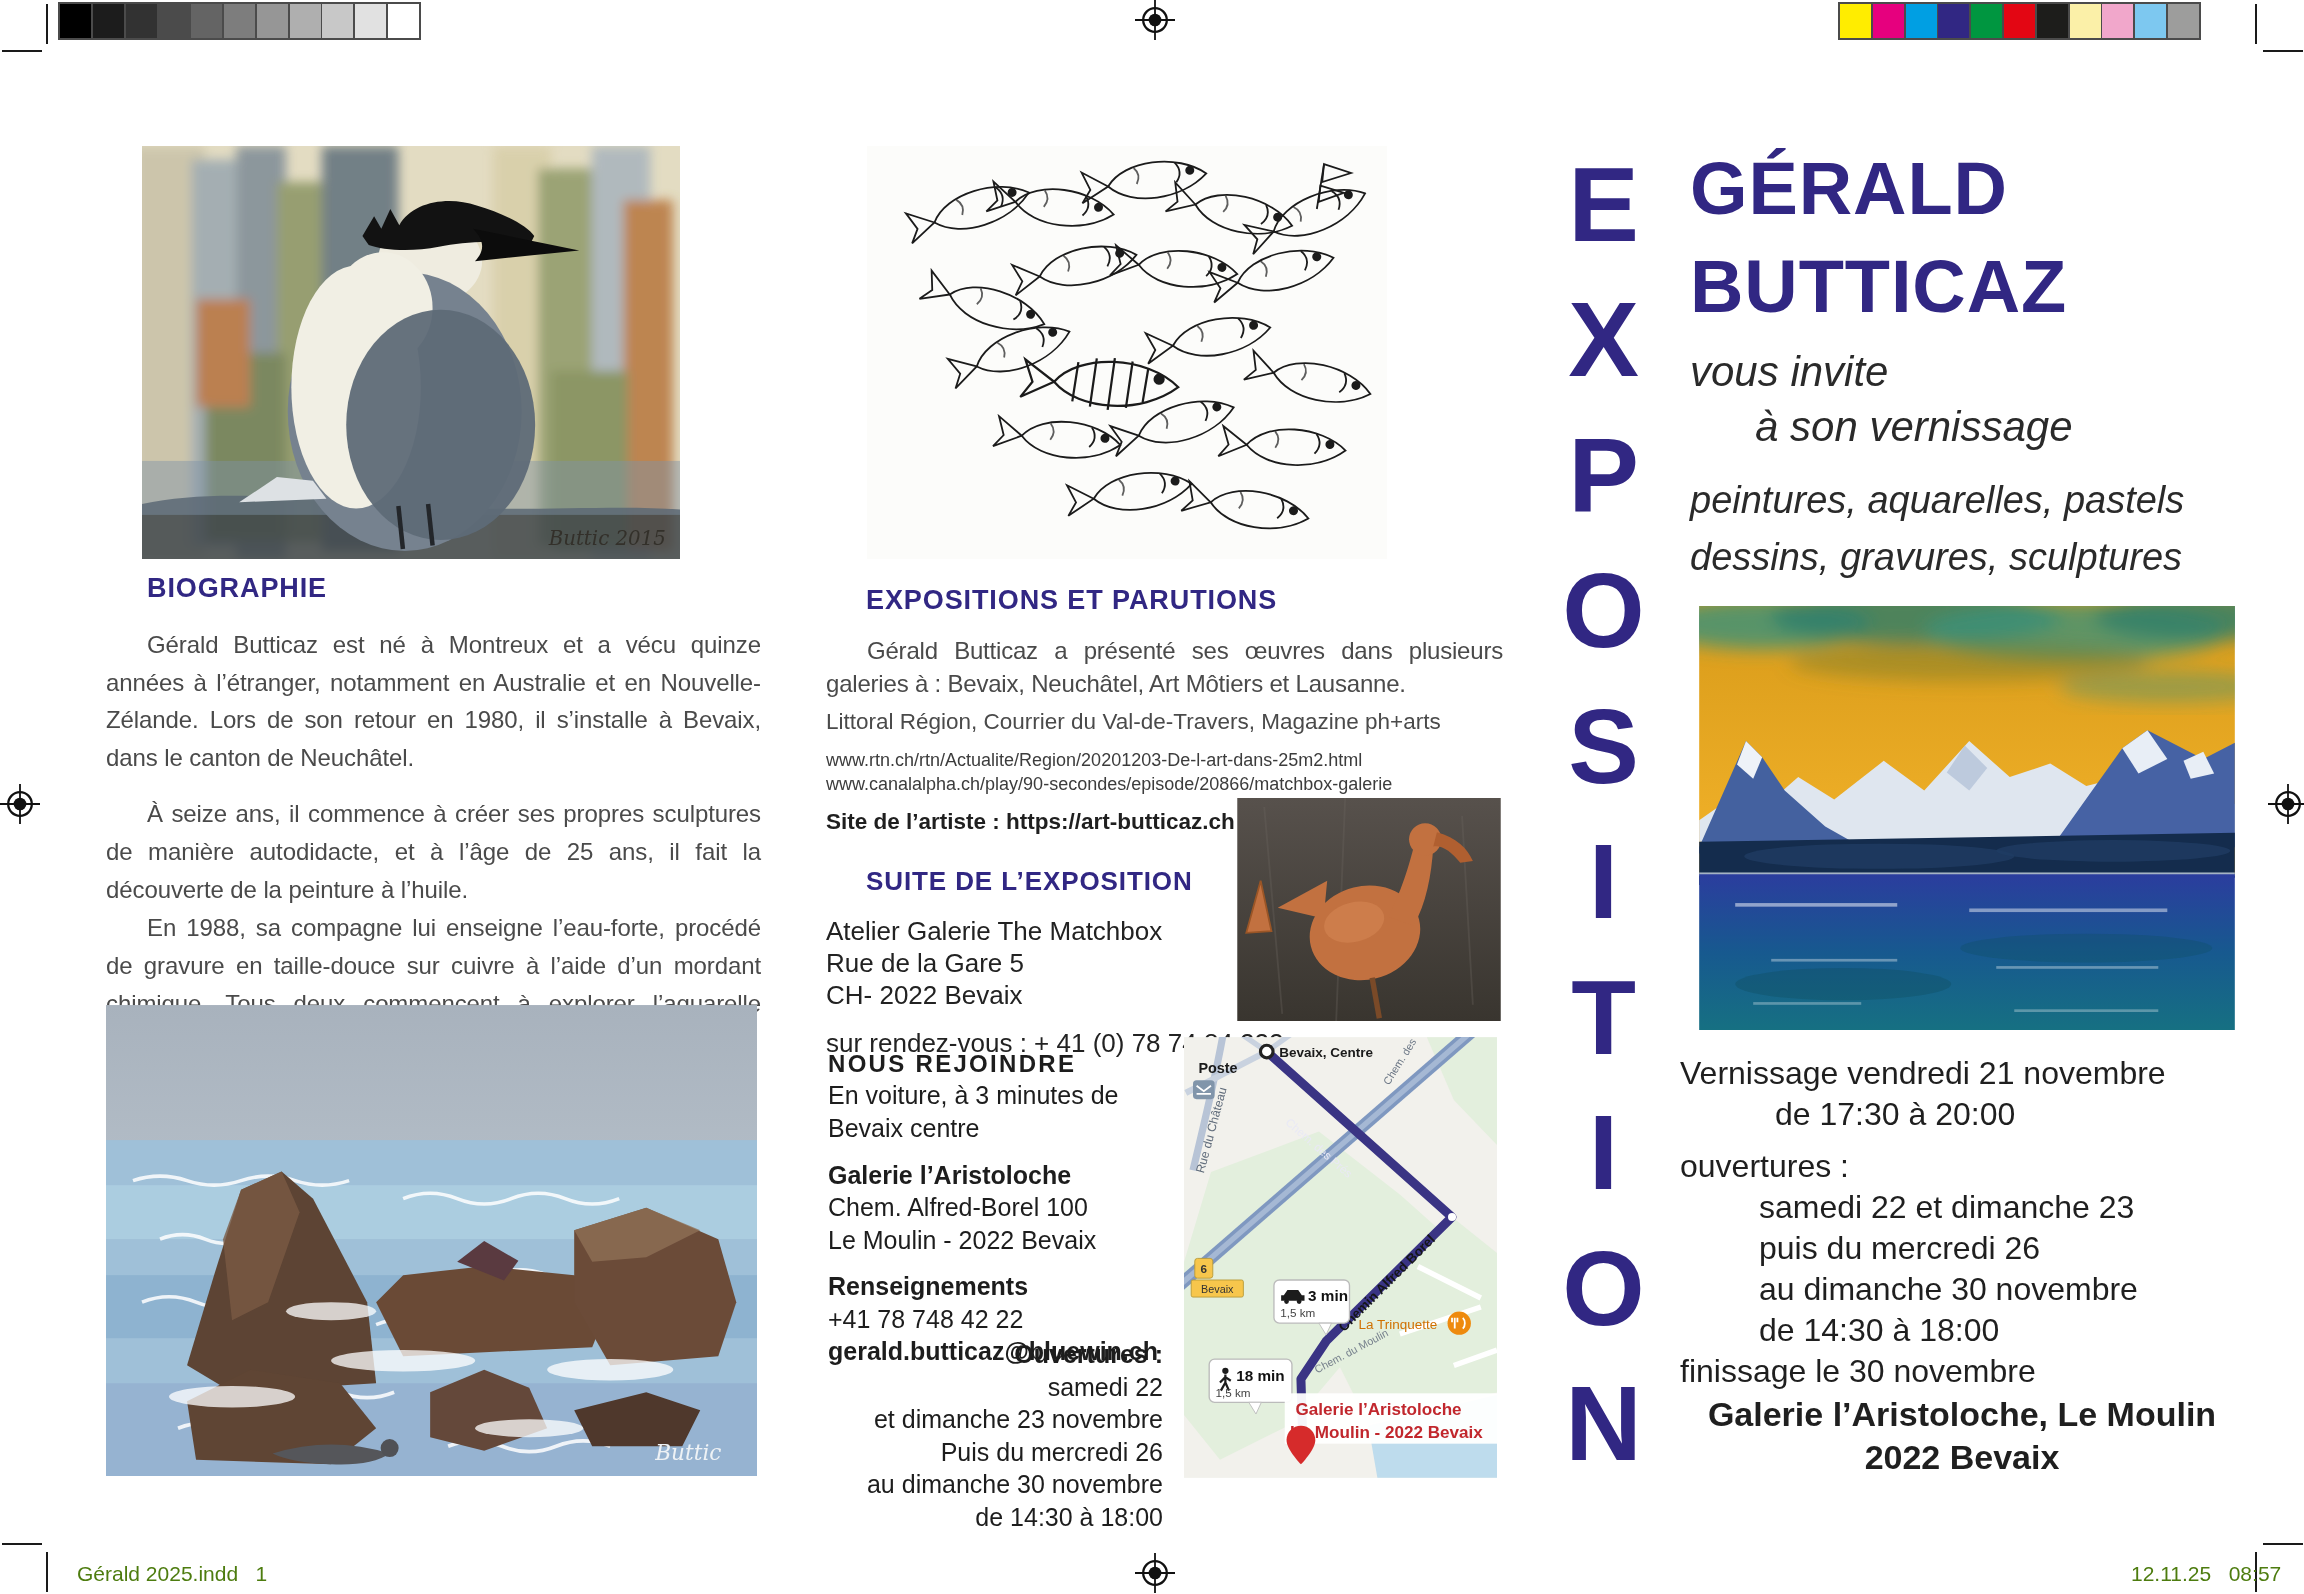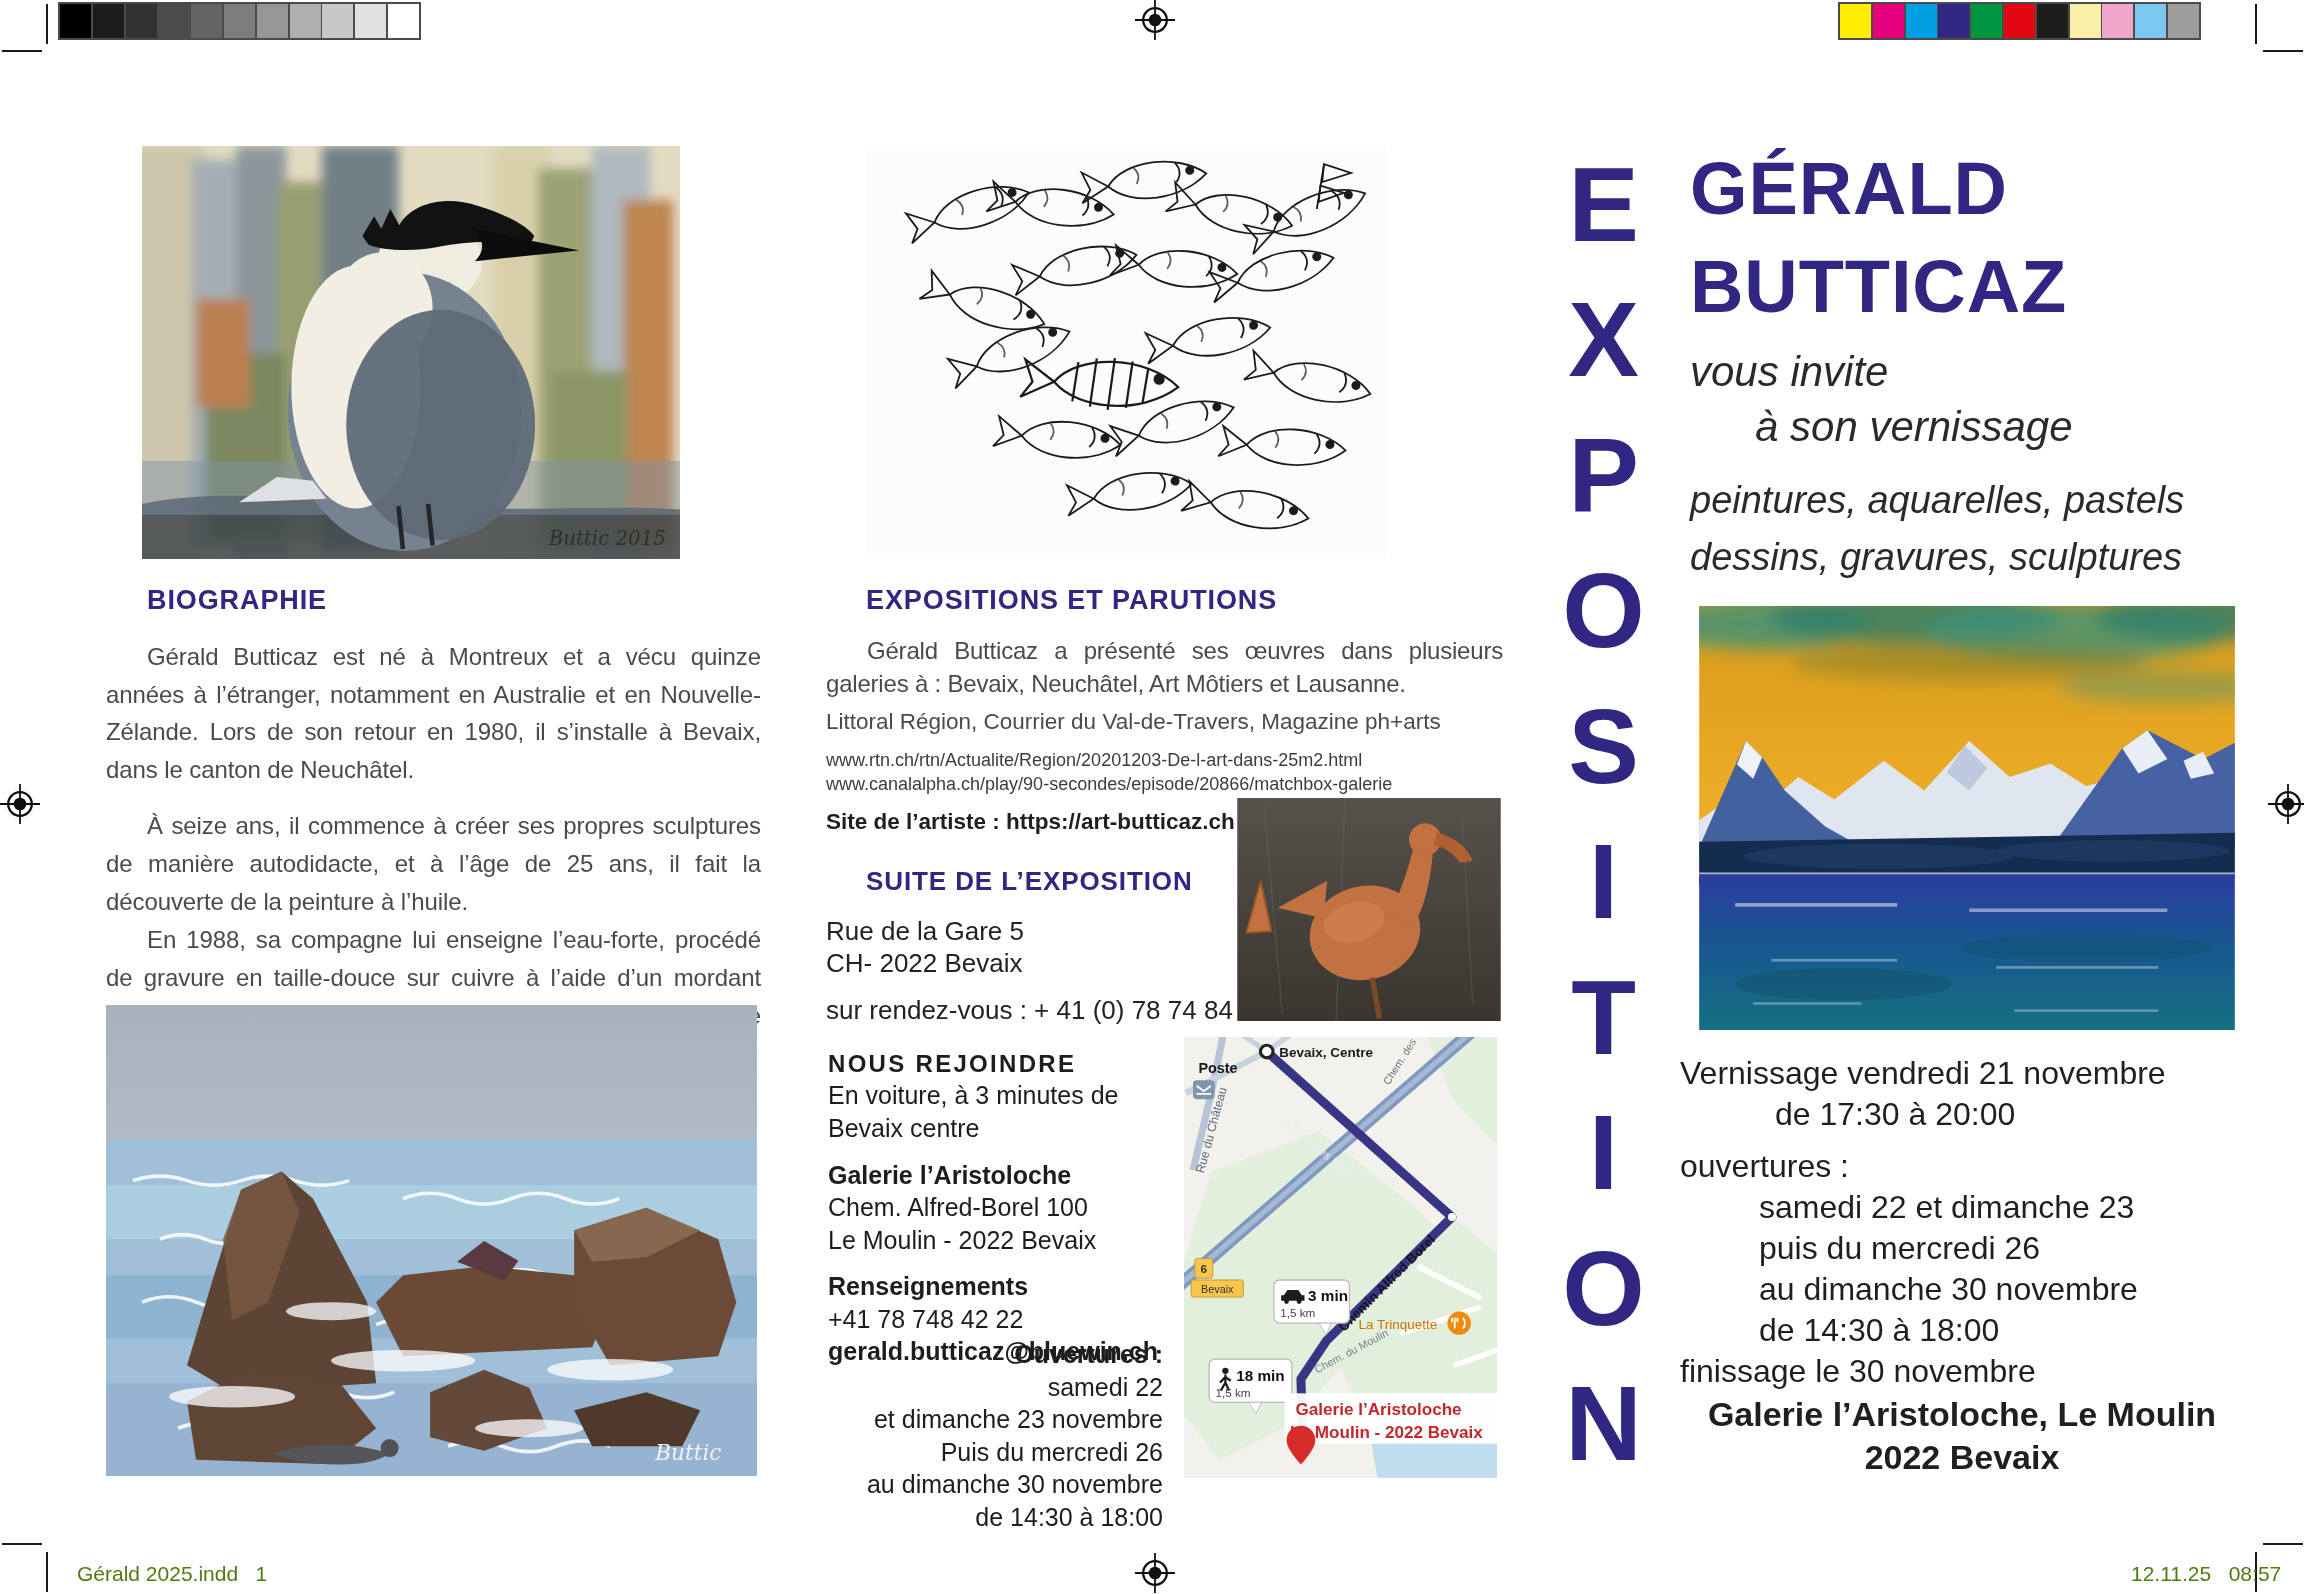--- a/index.html
+++ b/index.html
@@ -9,21 +9,21 @@
 
   
   .calbar{position:absolute;display:flex;gap:1.8px;background:#4b4b4b;border:2.7px solid #4b4b4b;}
   .calbar .swatch{width:31px;height:34px;}
   .cropline{position:absolute;background:#1a1a1a;}
 
   
   .h-blue{color:#312783;font-weight:bold;font-size:27px;letter-spacing:0.9px;}
 
   
-  #bio-block{left:106px;top:585px;width:655px;text-align:justify;}
+  #bio-block{left:106px;top:573px;width:655px;text-align:justify;}
   #bio-block h2{margin:0 0 21.6px 41px;}
   #bio-block p{margin:0;font-size:24px;line-height:1.58;color:#4a4a4a;text-indent:41px;letter-spacing:-0.1px;}
   #bio-block p.gap{margin-bottom:18px;}
 
   
   #expo-block{left:826px;top:585px;width:679px;}
   #expo-block h2{margin:0 0 18px 40px;}
   .expo-p{margin:0 0 9px 0;font-size:24px;line-height:1.38;color:#4a4a4a;text-align:justify;text-indent:41px;letter-spacing:-0.2px;width:677px;}
   .press-line{font-size:22.5px;color:#4a4a4a;margin:0 0 12.6px 0;white-space:nowrap;}
   .url-line{font-size:18px;line-height:1.35;color:#3c3c3c;white-space:nowrap;}
@@ -250,20 +250,21 @@
   </svg>
 
   <div class="abs" id="expo-block">
     <h2 class="h-blue">EXPOSITIONS ET PARUTIONS</h2>
     <p class="expo-p">Gérald Butticaz a présenté ses œuvres dans plusieurs galeries à : Bevaix, Neuchâtel, Art Môtiers et Lausanne.</p>
     <div class="press-line">Littoral Région, Courrier du Val-de-Travers, Magazine ph+arts</div>
     <div class="url-line">www.rtn.ch/rtn/Actualite/Region/20201203-De-l-art-dans-25m2.html</div>
     <div class="url-line">www.canalalpha.ch/play/90-secondes/episode/20866/matchbox-galerie</div>
     <div class="site-line">Site de l’artiste : https://art-butticaz.ch</div>
     <h3 class="h-blue suite-h">SUITE DE L’EXPOSITION</h3>
+    <div class="addr-line">Atelier Galerie The Matchbox</div>
     <div class="addr-line">Rue de la Gare 5</div>
     <div class="addr-line">CH- 2022 Bevaix</div>
     <div class="rdv-line">sur rendez-vous : + 41 (0) 78 74 84 222</div>
   </div>
 
   <svg class="abs" style="left:1237px;top:798px;" width="264" height="223" viewBox="0 0 293 248">
     <defs>
       <linearGradient id="gslab" x1="0" y1="0" x2="0" y2="1">
         <stop offset="0" stop-color="#57514c"></stop>
           <stop offset="1" stop-color="#39352f"></stop>

